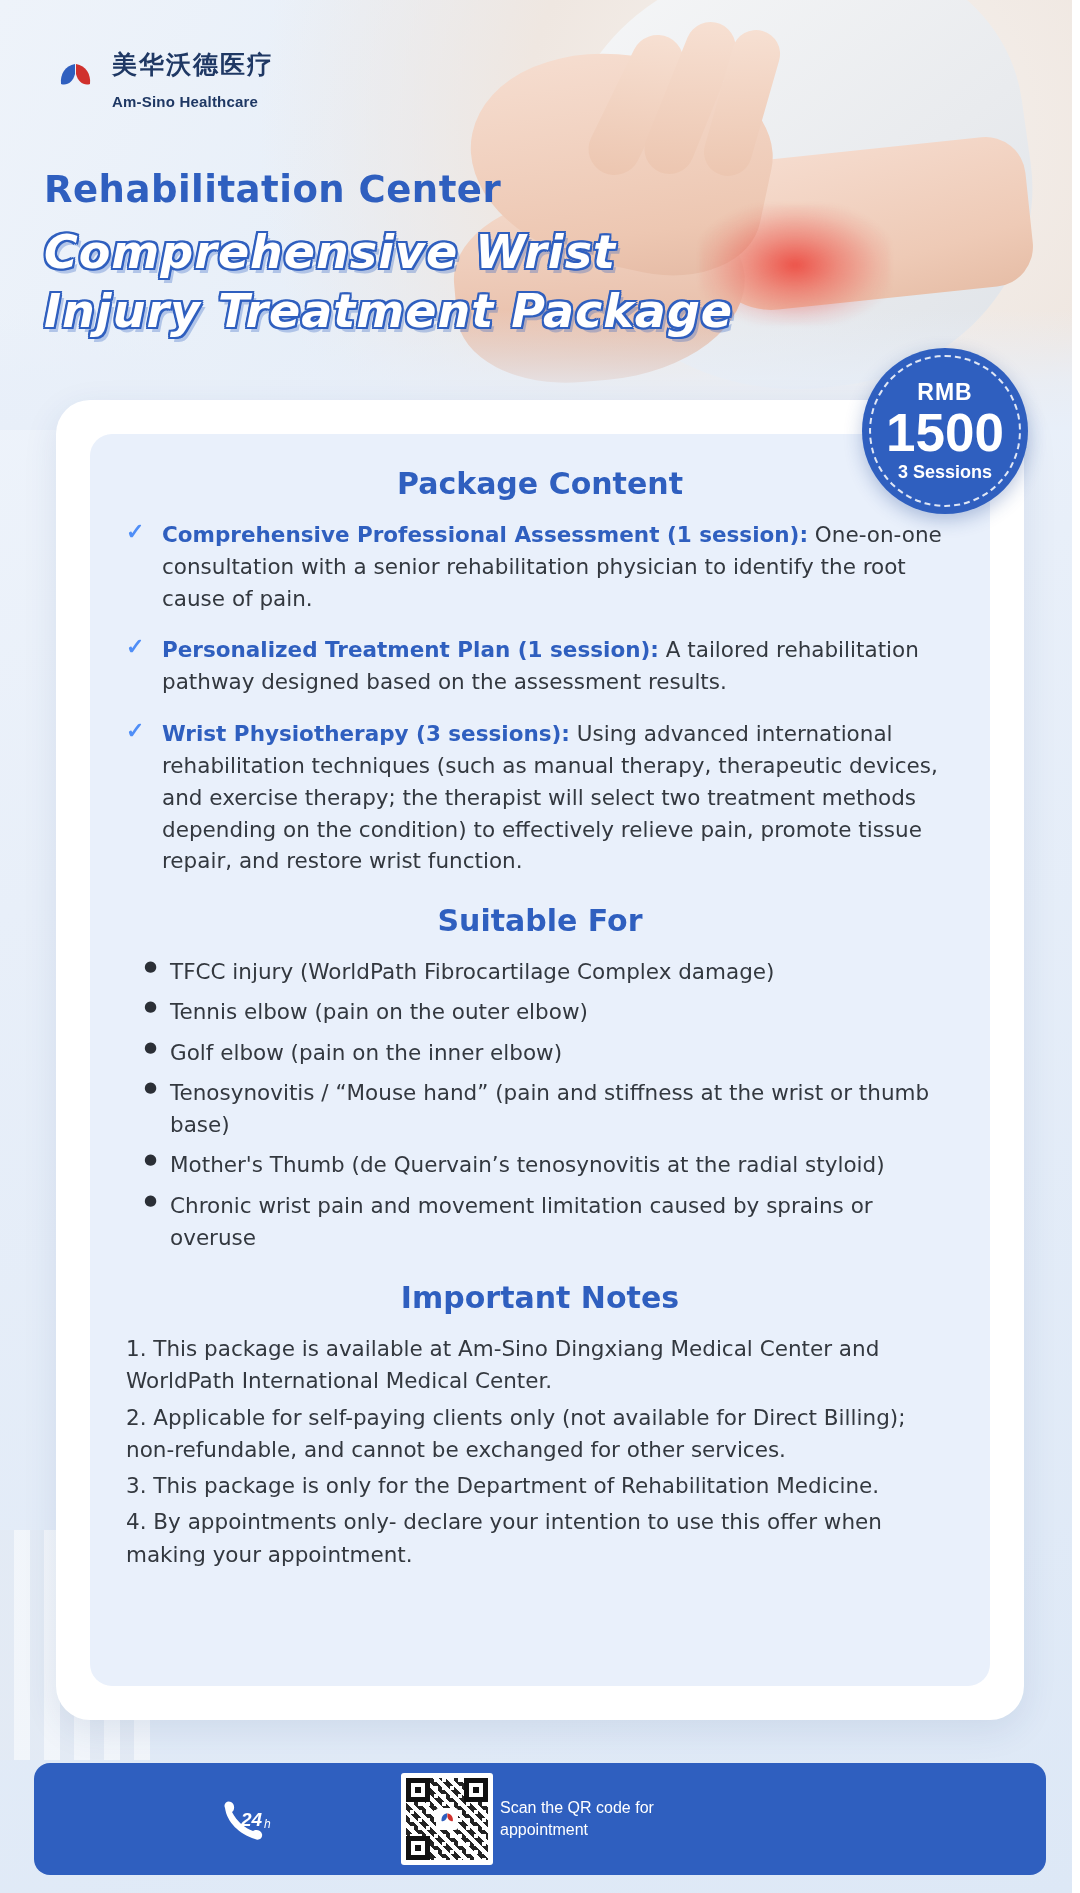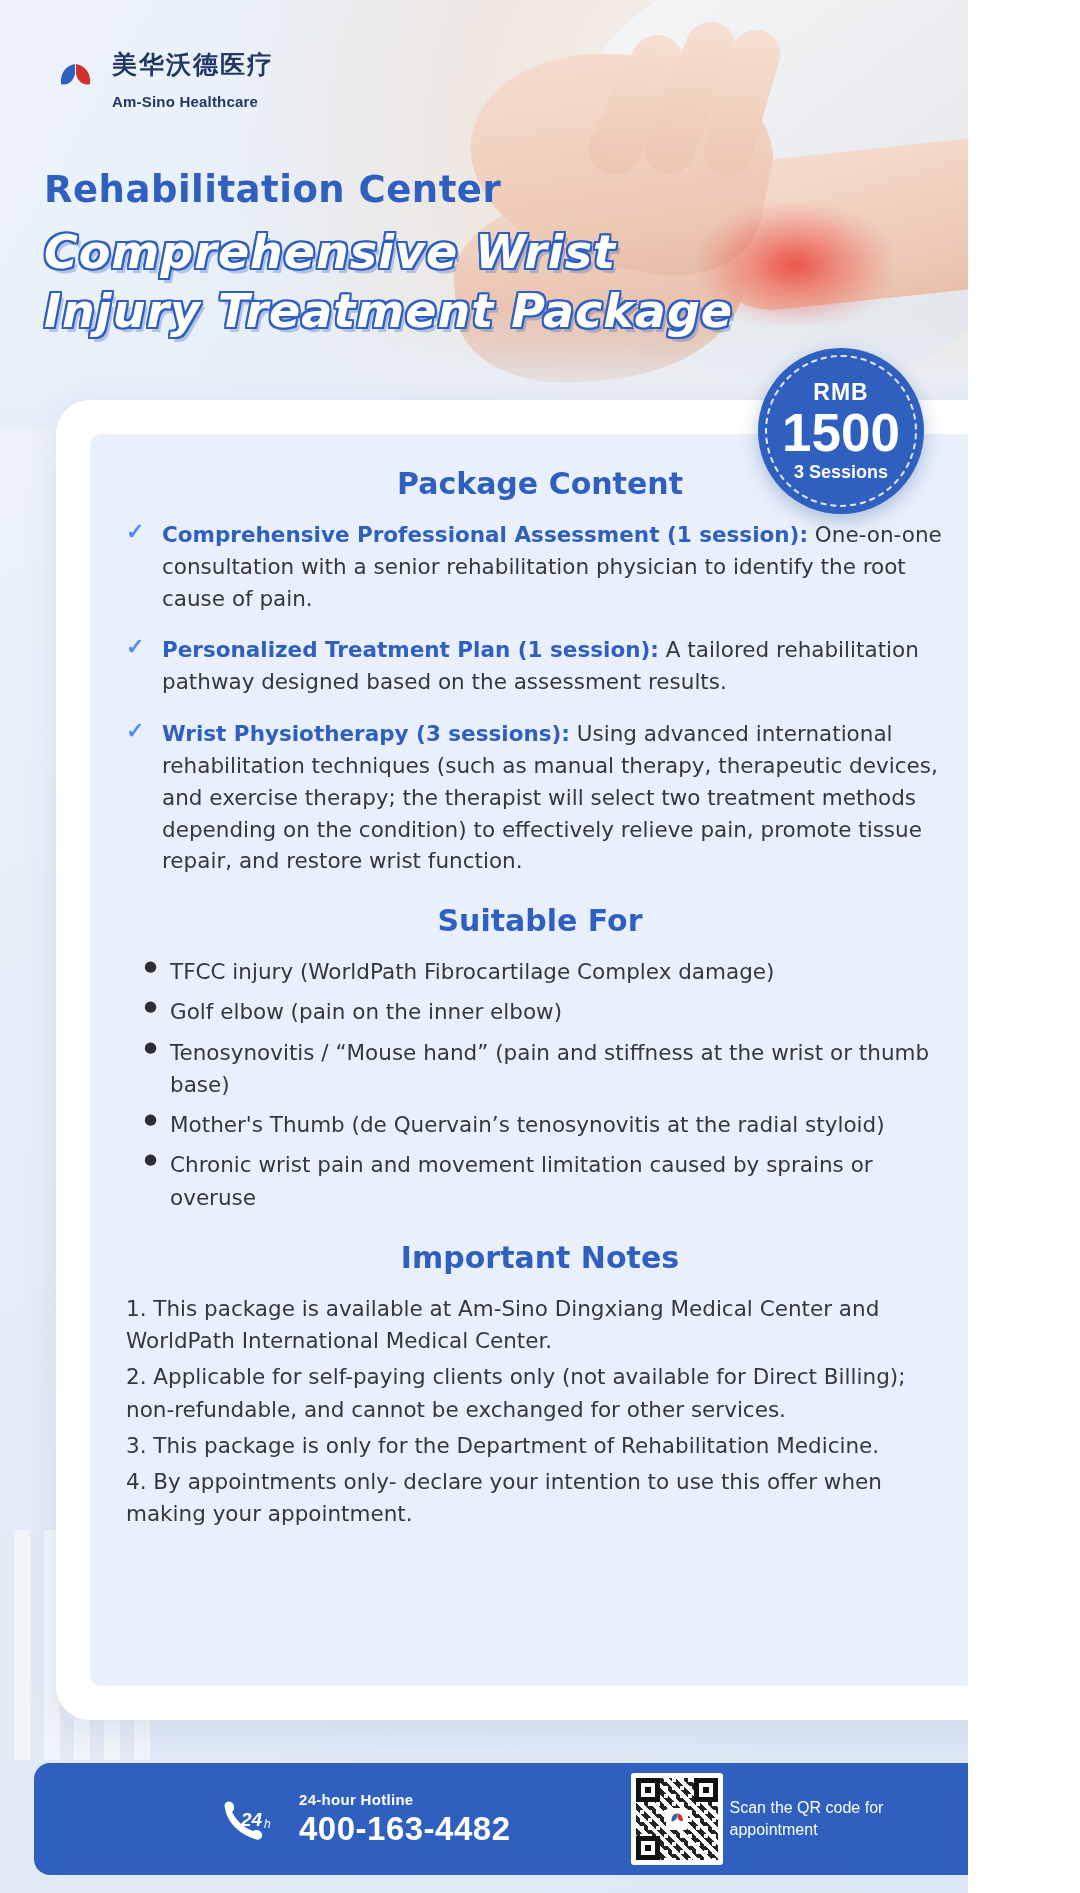--- a/index.html
+++ b/index.html
@@ -5,21 +5,21 @@
   * { box-sizing: border-box; margin: 0; padding: 0; }
   html, body {
     width: 1080px;
     height: 1893px;
     font-family: "Liberation Sans", sans-serif;
     background: #ffffff;
     overflow: hidden;
   }
   .poster {
     position: relative;
-    width: 968px;
+    width: 1072px;
     height: 1893px;
     background: linear-gradient(160deg, #f2f6fc 0%, #e8eff9 40%, #dde8f6 100%);
     overflow: hidden;
   }
 
   
   .hero {
     position: absolute;
     top: 0; left: 0; right: 0;
     height: 430px;
@@ -142,21 +142,21 @@
   .card {
     position: absolute; top: 400px; left: 56px;
     width: 968px; height: 1320px;
     background: #ffffff; border-radius: 34px;
     box-shadow: 0 10px 34px rgba(40,70,130,.10);
     z-index: 3;
   }
   .inner {
     position: absolute; top: 34px; left: 34px;
     width: 900px; height: 1252px;
-    background: #e9f0fb; border-radius: 12px;
+    background: #e9f0fb; border-radius: 22px;
     padding: 26px 36px 10px 36px;
     overflow: hidden;
   }
 
   .sec-title {
     text-align: center; color: #2f5fbf; font-weight: bold;
     font-size: 30px; margin: 6px 0 18px;
     font-family: "DejaVu Sans", sans-serif;
   }
   .sec-title.spaced { margin-top: 26px; }
@@ -302,20 +302,21 @@
       <div class="check-item">
         <div class="check-icon">✓</div>
         <div class="check-text">
           <span class="lead">Wrist Physiotherapy (3 sessions):</span><span> Using advanced international rehabilitation techniques (such as manual therapy, therapeutic devices, and exercise therapy; the therapist will select two treatment methods depending on the condition) to effectively relieve pain, promote tissue repair, and restore wrist function.</span>
         </div>
       </div>
 
       <div class="sec-title spaced">Suitable For</div>
       <ul class="bullets">
         <li>TFCC injury (WorldPath Fibrocartilage Complex damage)</li>
+        <li>Tennis elbow (pain on the outer elbow)</li>
         <li>Golf elbow (pain on the inner elbow)</li>
         <li>Tenosynovitis / “Mouse hand” (pain and stiffness at the wrist or thumb base)</li>
         <li>Mother's Thumb (de Quervain’s tenosynovitis at the radial styloid)</li>
         <li>Chronic wrist pain and movement limitation caused by sprains or overuse</li>
       </ul>
 
       <div class="sec-title spaced">Important Notes</div>
       <div class="notes">
         <p>1. This package is available at Am-Sino Dingxiang Medical Center and WorldPath International Medical Center.</p>
         <p>2. Applicable for self-paying clients only (not available for Direct Billing); non-refundable, and cannot be exchanged for other services.</p>
@@ -327,24 +328,20 @@
   </div>
 
   <div class="footer">
     <div class="footer-left">
       <div class="hotline-icon">
         <svg width="62" height="46" viewBox="0 0 62 46" aria-hidden="true">
           <path d="M6 12 C4 8 8 4 12 6 C16 8 16 14 13 16 C18 26 26 32 34 35 C37 33 42 34 43 38 C44 42 40 45 36 43 C20 38 8 26 6 12 Z" fill="#ffffff"></path>
           <text x="22" y="30" font-family="Liberation Sans, sans-serif" font-size="19" font-style="italic" font-weight="bold" fill="#ffffff">24</text>
           <text x="45" y="32" font-family="Liberation Sans, sans-serif" font-size="12" font-style="italic" fill="#ffffff">h</text>
         </svg>
-      </div>
-      <div class="hotline-text">
-        <div class="hotline-label">24-hour Hotline</div>
-        <div class="hotline-num">400-163-4482</div>
       </div>
     </div>
 
     <div class="footer-right">
       <div class="qr">
         <div class="qr-grid">
           <div class="qr-noise"></div>
           <div class="qr-eye tl">
               <i></i>
             </div>

